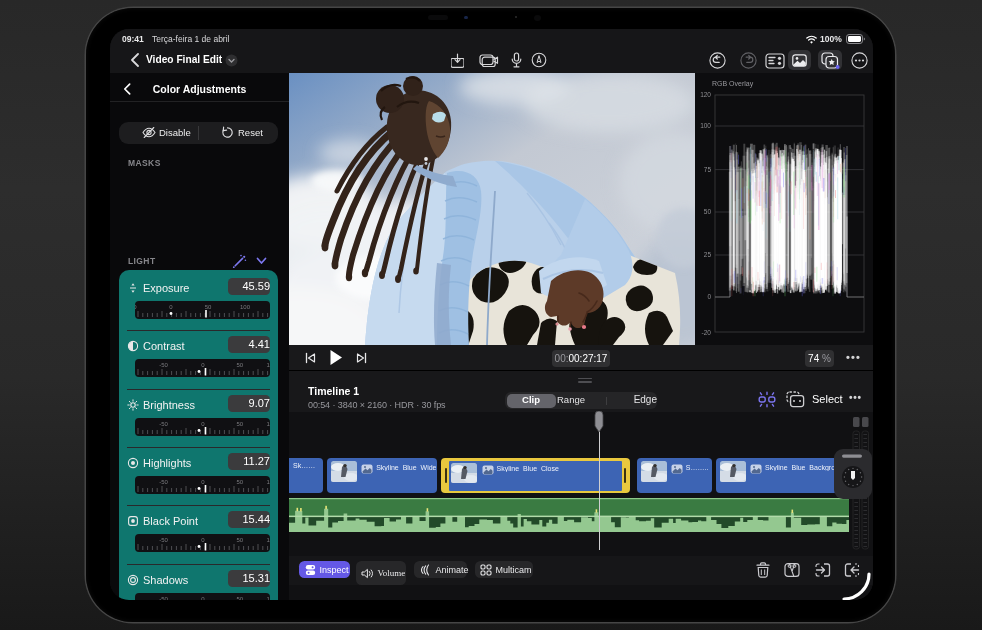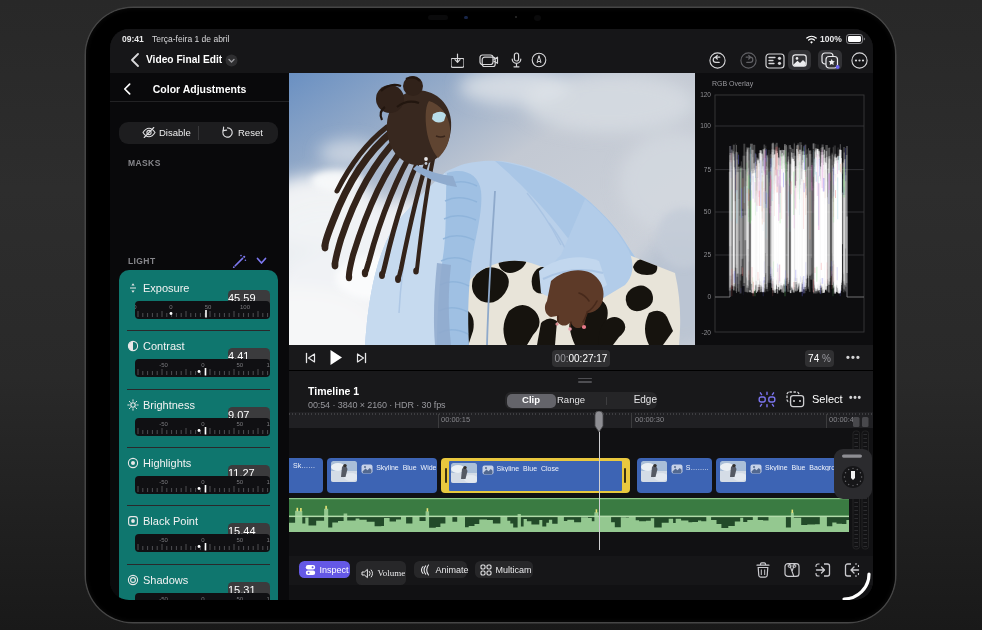--- a/index.html
+++ b/index.html
@@ -17,22 +17,22 @@
 #tbar{position:absolute;left:0;top:19px;width:763px;height:25px;color:#e5e5e7;margin-left:8px;}
 
 #lpanel{position:absolute;left:0;top:44px;width:179px;height:527px;background:#09090b;}
 .card{position:absolute;left:9px;width:159px;background:#1d1d1f;border-radius:9px;}
 .glabel{position:absolute;left:18px;color:#86868b;font-size:8.5px;letter-spacing:.4px;font-weight:600;}
 
 #scard{position:absolute;left:9px;top:197px;width:159px;height:330px;background:#0f766e;border-radius:10px 10px 0 0;overflow:hidden;}
 .srow{position:absolute;left:0;width:159px;height:58px;}
 .slbl{position:absolute;left:24px;top:8px;color:#f2f2f2;font-size:11px;}
 .sico{position:absolute;left:8px;top:8px;width:12px;height:12px;color:#e8e8e8;}
-.sval{position:absolute;right:8px;top:16px;width:42px;height:17px;background:#3b3b3d;border-radius:4.5px;
- color:#fff;font-size:11px;text-align:left;line-height:17px;}
+.sval{position:absolute;right:8px;top:4px;width:42px;height:17px;background:#3b3b3d;border-radius:4.5px;
+ color:#fff;font-size:11px;text-align:right;line-height:17px;}
 .ruler{position:absolute;left:16px;top:27px;width:135px;height:18px;background:#101013;border-radius:4px;overflow:hidden;}
 .sep{position:absolute;left:8px;width:143px;height:1px;background:#29292b;}
 
 #video{position:absolute;left:179px;top:44px;width:406px;height:272px;overflow:hidden;background:#9fb4cd;}
 
 #scope{position:absolute;left:585px;top:44px;width:178px;height:272px;background:#0d0d0f;}
 
 #transport{position:absolute;left:179px;top:316px;width:584px;height:26px;background:#19191b;border-bottom:1px solid #000;}
 
 #tl{position:absolute;left:179px;top:342px;width:584px;height:229px;background:#111113;}
@@ -1533,28 +1533,20 @@
         </svg>
 <svg class="ic" style="left:497px;top:20px" width="19" height="17" viewBox="0 0 19 17">
 <rect x="1" y="1" width="12" height="10" rx="2.5" fill="none" stroke="#cfcfd1" stroke-width="1.3" stroke-dasharray="2.4 1.6"></rect>
 <rect x="4.6" y="4.6" width="13" height="11" rx="2.5" fill="#111113" stroke="#cfcfd1" stroke-width="1.3"></rect>
 <circle cx="8" cy="10" r="1" fill="#cfcfd1"></circle>
           <circle cx="14" cy="10" r="1" fill="#cfcfd1"></circle>
         </svg>
 
     <div class="abs" style="left:523px;top:22px;color:#fff;font-size:11px;">Select</div>
     <div class="abs" style="left:560px;top:21px;color:#d5d5d7;font-size:10px;letter-spacing:.8px;font-weight:700;">•••</div>
-    <div id="tlruler">
-      <div class="abs" style="left:148.5px;top:2px;width:1px;height:14px;background:#3c3c3e;"></div>
-      <span class="abs" style="left:152px;top:3px;font-size:7.5px;">00:00:15</span>
-      <div class="abs" style="left:342px;top:2px;width:1px;height:14px;background:#3c3c3e;"></div>
-      <span class="abs" style="left:346px;top:3px;font-size:7.5px;">00:00:30</span>
-      <div class="abs" style="left:536.5px;top:2px;width:1px;height:14px;background:#3c3c3e;"></div>
-      <span class="abs" style="left:540px;top:3px;font-size:7.5px;">00:00:4</span>
-    </div>
     <div id="clips">
           <div class="clip" style="left:0;width:33.6px;border-radius:0 4px 4px 0;">
             <span class="cliplabel" style="left:4px;">Sk……</span>
           </div>
           <div class="clip" style="left:38.2px;width:109.5px;">
             <span class="thumb">
               <svg width="26" height="21" viewBox="0 0 26 21">
                 <defs></defs>
                 <rect width="26" height="21" fill="#aabfd8"></rect>
                 <rect y="10" width="26" height="11" fill="#d4dce6"></rect>

